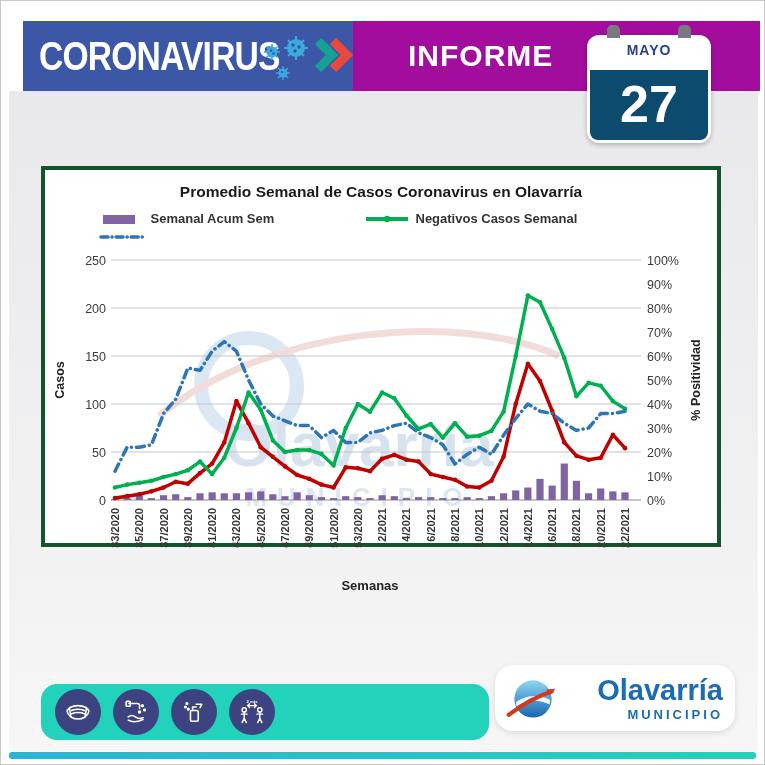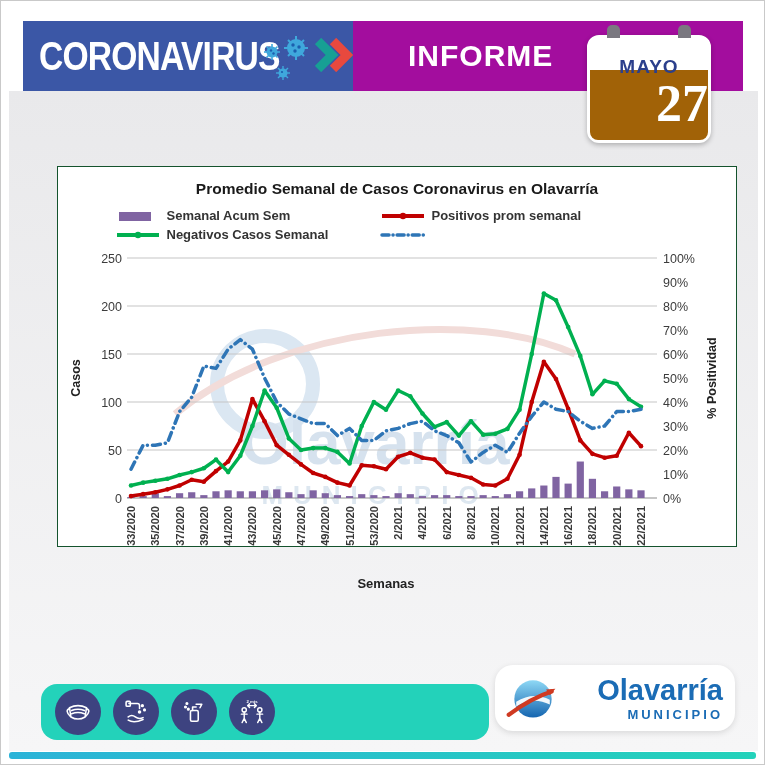--- a/index.html
+++ b/index.html
@@ -5,35 +5,35 @@
   html,body{margin:0;padding:0;background:#ffffff;font-family:"Liberation Sans",sans-serif;}
   .page{position:relative;width:765px;height:765px;background:#ffffff;border:1px solid #c9c9c9;box-sizing:border-box;overflow:hidden;}
   .gray-panel{position:absolute;left:8px;top:90px;width:749px;height:660px;background:linear-gradient(#e9e9eb,#f6f6f7);}
 
   
   .header-blue{position:absolute;left:22px;top:20px;width:330px;height:70px;background:#3b57a6;}
   .brand{position:absolute;left:16px;top:50%;transform:translateY(-50%) scaleX(.82);transform-origin:left center;
          color:#fff;font-size:41px;font-weight:700;letter-spacing:-1px;white-space:nowrap;}
   .virus-svg{position:absolute;right:36px;top:9px;}
   .chev-svg{position:absolute;right:0px;top:17px;}
-  .header-magenta{position:absolute;left:352px;top:20px;width:390px;height:70px;background:#a30d9e;}
+  .header-magenta{position:absolute;left:352px;top:20px;width:390px;height:70px;background:#a30d9e;padding-left:17px;}
   .informe{position:absolute;left:55px;top:50%;transform:translateY(-50%);color:#fff;font-size:30px;font-weight:700;letter-spacing:1px;}
 
   
   .calendar{position:absolute;left:586px;top:34px;width:118px;height:102px;border:3px solid #fff;border-radius:12px;
             box-shadow:0 2px 5px rgba(0,0,0,.25);z-index:5;background:#fff;}
   .cal-top{position:relative;height:32px;background:#ffffff;border-radius:8px 8px 0 0;text-align:center;}
-  .cal-month{display:inline-block;margin-top:18px;color:#2b3f8c;font-size:19px;font-weight:800;letter-spacing:1px;}
-  .cal-body{height:70px;background:#a16207;border-radius:0 0 8px 8px;text-align:right;font-family:Liberation Serif, serif;}
+  .cal-month{display:inline-block;margin-top:4px;color:#2b3f8c;font-size:14px;font-weight:800;letter-spacing:1px;}
+  .cal-body{height:70px;background:#0c4a6e;border-radius:0 0 8px 8px;text-align:center;}
   .cal-day{color:#fff;font-size:52px;font-weight:800;line-height:68px;}
   .pin{position:absolute;width:13px;height:24px;border-radius:5px;background:#7a7880;top:-13px;}
   .pin-l{left:17px;} .pin-r{right:17px;}
 
   
-  .chart-card{position:absolute;left:40px;top:165px;width:680px;height:381px;background:#fff;border:1px solid #14532d;box-sizing:border-box;margin-left:16px;}
+  .chart-card{position:absolute;left:40px;top:165px;width:680px;height:381px;background:#fff;border:4px solid #14532d;box-sizing:border-box;}
   .chart-title{margin-top:13px;text-align:center;font-size:15.5px;font-weight:700;color:#1a1a1a;}
   .legend{display:grid;grid-template-columns:265px 300px;gap:4px 0;width:565px;margin:10px auto 0 auto;}
   .legend-item{display:flex;align-items:center;gap:6px;font-size:13px;font-weight:700;color:#333;}
   .chart-wrap{position:relative;width:664px;height:360px;margin:2px auto 0 auto;}
   #chart-svg{position:relative;z-index:2;}
   .wm{position:absolute;left:70px;top:55px;width:480px;text-align:center;z-index:1;}
   .wm-t{font-size:62px;font-weight:700;color:#d6e2ee;margin-top:-36px;}
   .wm-s{font-size:26px;font-weight:700;color:#dde7f0;letter-spacing:10px;margin-top:2px;}
 
   
@@ -107,27 +107,20 @@
   <div class="gray-panel"></div>
 
   <div class="chart-card">
     <div class="chart-title">Promedio Semanal de Casos Coronavirus en Olavarría</div>
     <div class="legend" id="legend">
         <div class="legend-item">
           <svg width="46" height="14">
             <rect x="4" y="3" width="32" height="9" fill="#8064A2"></rect>
           </svg>
           <span>Semanal Acum Sem</span>
-        </div>
-        <div class="legend-item">
-          <svg width="46" height="14">
-            <line x1="2" y1="7" x2="44" y2="7" stroke="#C00000" stroke-width="4"></line>
-            <circle cx="23" cy="7" r="3.2" fill="#C00000"></circle>
-          </svg>
-          <span>Positivos prom semanal</span>
         </div>
         <div class="legend-item">
           <svg width="46" height="14">
             <line x1="2" y1="7" x2="44" y2="7" stroke="#00B050" stroke-width="4"></line>
             <circle cx="23" cy="7" r="3.2" fill="#00B050"></circle>
           </svg>
           <span>Negativos Casos Semanal</span>
         </div>
         <div class="legend-item">
           <svg width="46" height="14">

